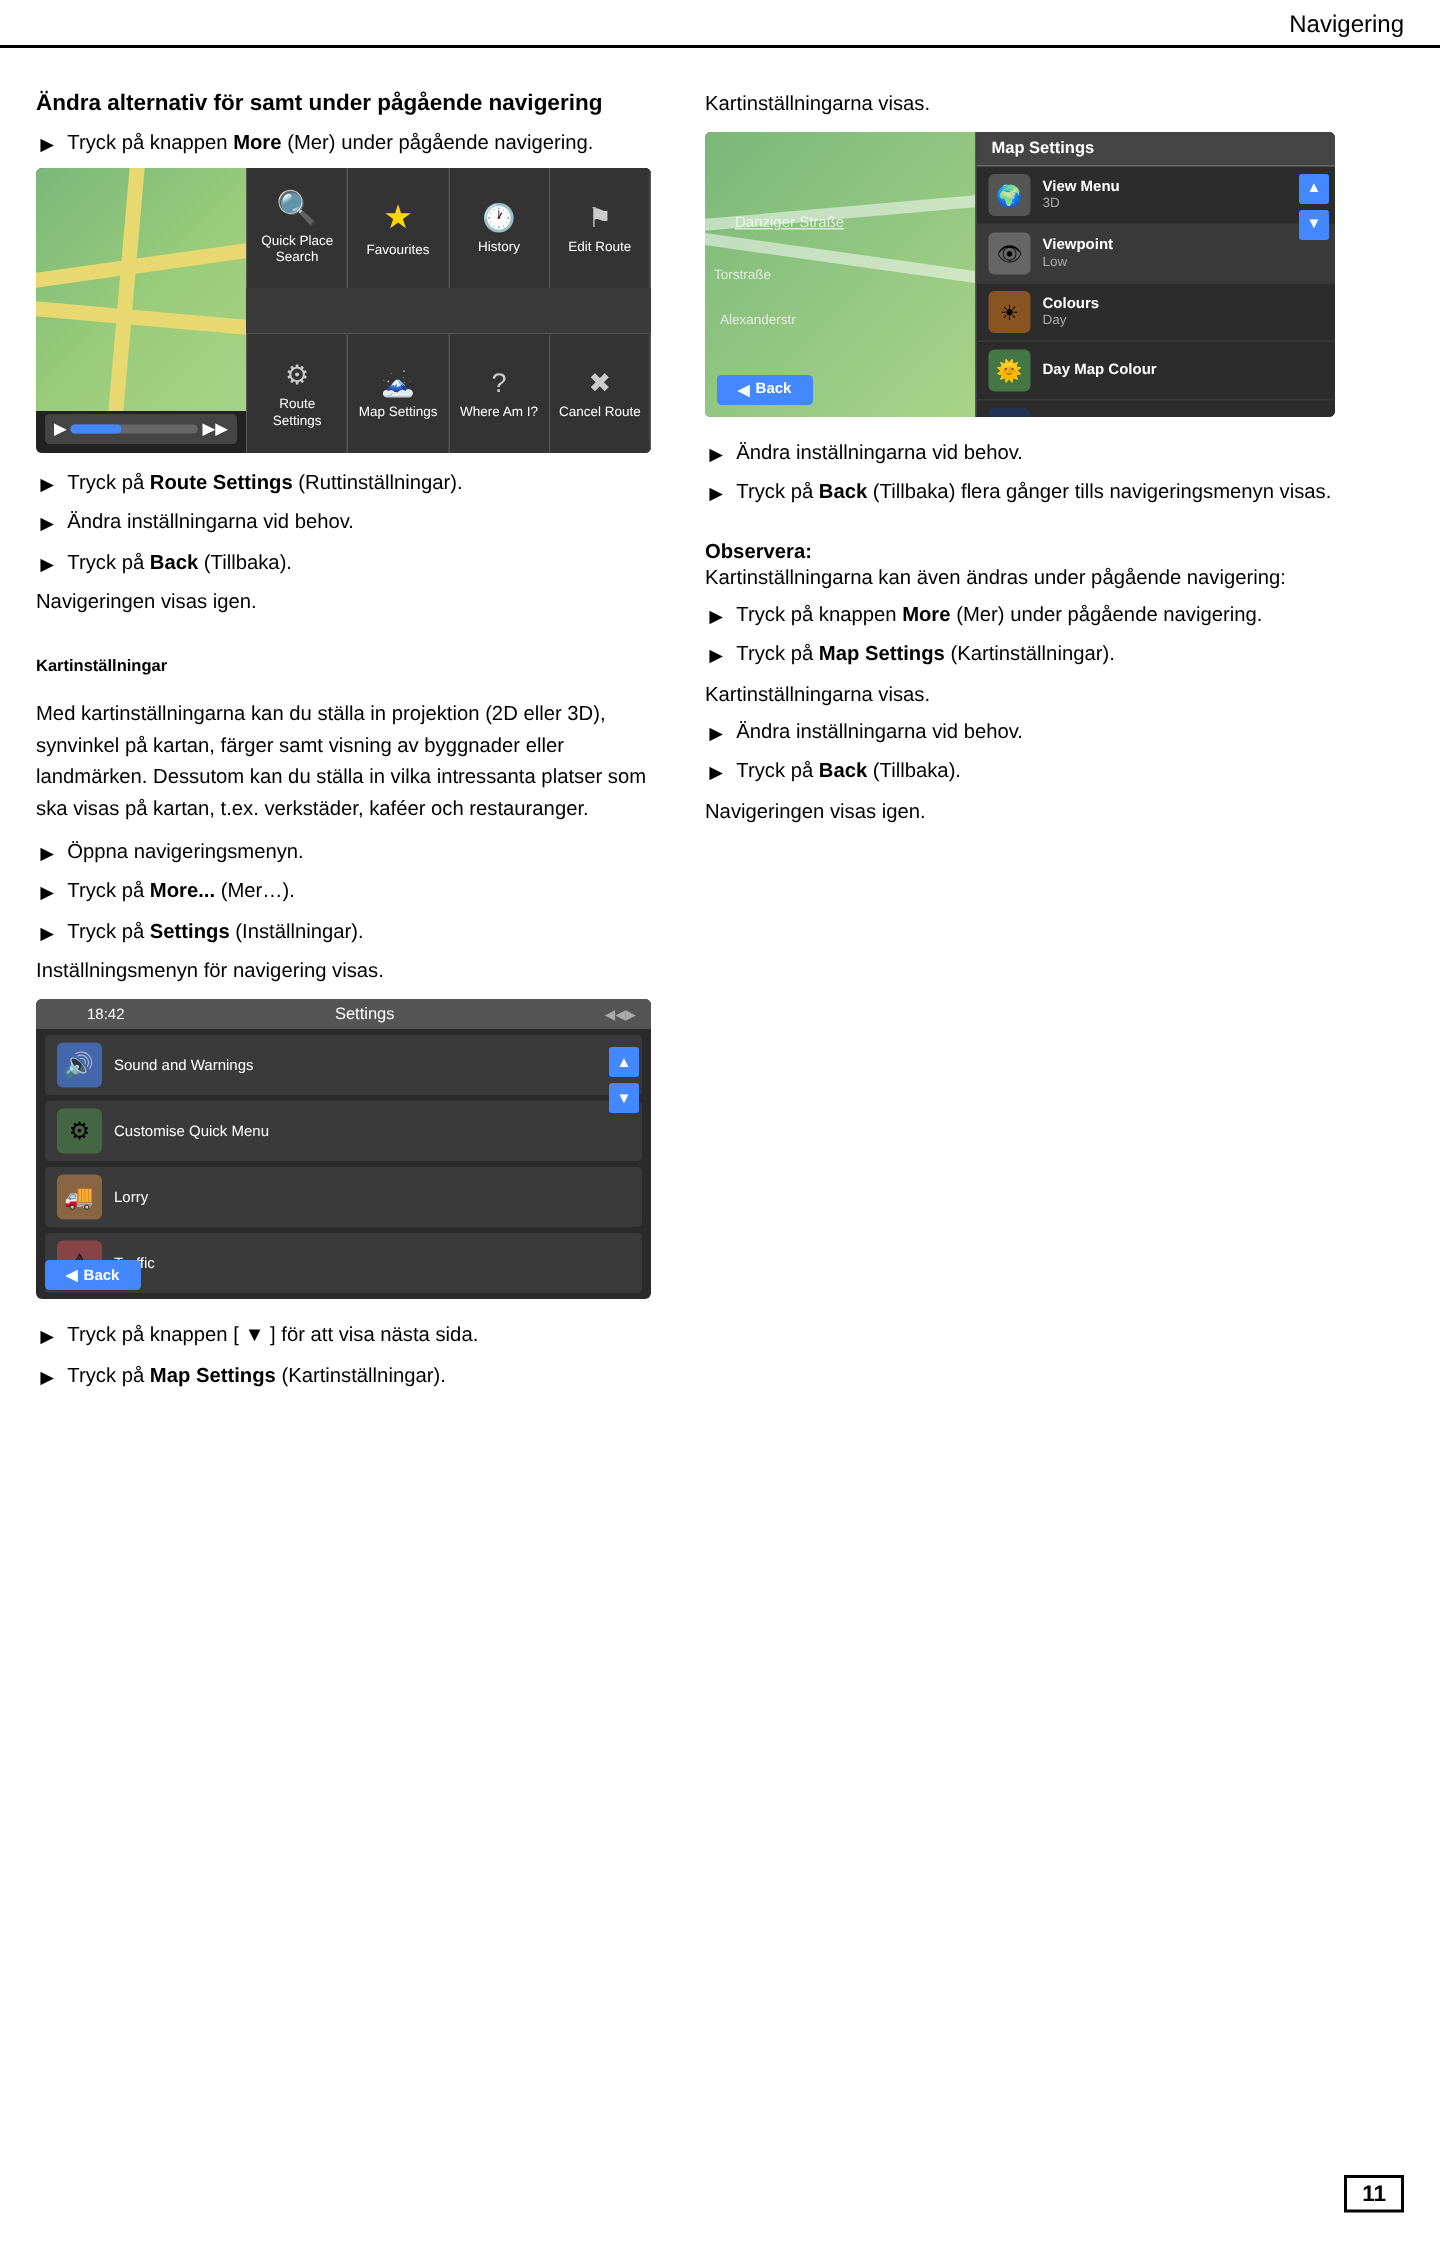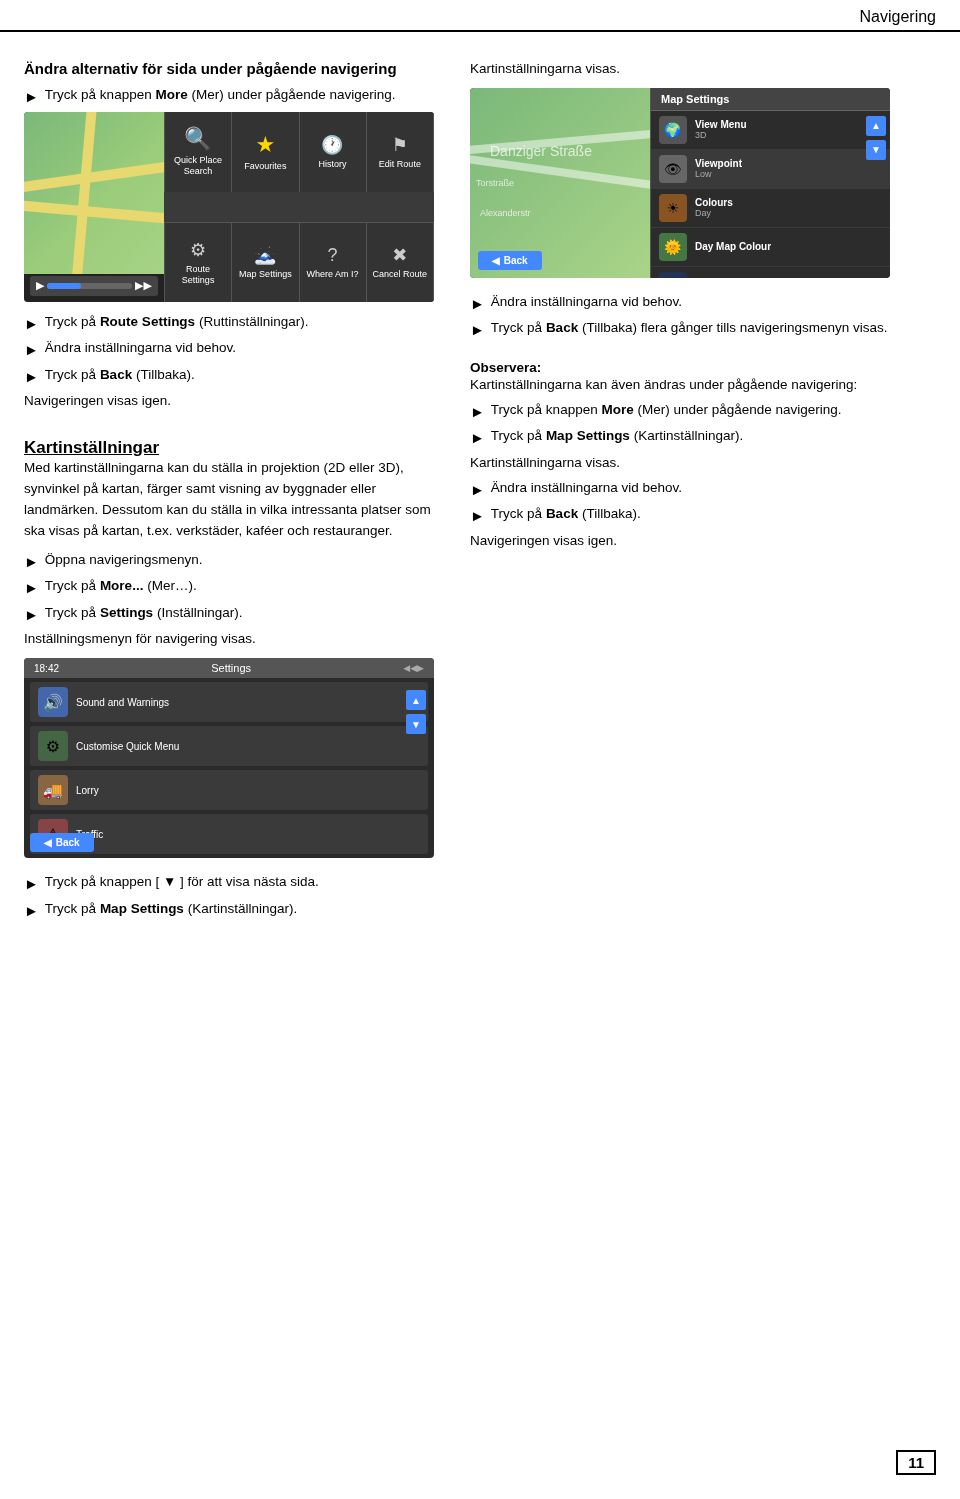--- a/index.html
+++ b/index.html
@@ -322,20 +322,21 @@
       background: #555;
       color: #fff;
       font-size: 11px;
       padding: 4px 10px;
       display: flex;
       justify-content: space-between;
       align-items: center;
     }
     .settings-time {
       font-size: 10px;
+      margin-left: 24px;
     }
     .settings-list-item {
       display: flex;
       align-items: center;
       background: #3a3a3a;
       margin: 4px 6px;
       border-radius: 3px;
       padding: 5px 8px;
       gap: 8px;
     }
@@ -384,25 +385,24 @@
       right: 24px;
       font-size: 15px;
       font-weight: bold;
       color: #000;
       border: 2px solid #000;
       padding: 2px 10px;
     }
 
     
     .big-section-heading {
-      font-size: 17px;
+      font-size: 11px;
       font-weight: bold;
       margin-top: 14px;
-      margin-bottom: 0;
-      text-decoration: underline;
+      margin-bottom: 16px;
     }
 
     
     .observera-block {
       margin-top: 6px;
       margin-bottom: 4px;
     }
     .observera-title {
       font-weight: bold;
       font-size: 13.5px;
@@ -416,21 +416,21 @@
 
 <div class="page-header">
   <span class="page-title-text">Navigering</span>
 </div>
 
 <div class="main-content">
 
   <div class="left-col">
 
     <div class="section-heading">
-      <span>Ändra alternativ för sida under pågående navigering</span>
+      <span>Ändra alternativ för samt under pågående navigering</span>
     </div>
     <div class="spacer-sm"></div>
 
     <div class="bullet-item">
       <span class="bullet-arrow">►</span>
       <span>Tryck på knappen <b>More</b> (Mer) under pågående navigering.</span>
     </div>
 
     <div class="nav-screenshot">
 
@@ -577,21 +577,21 @@
 
     <div class="body-text">Kartinställningarna visas.</div>
 
     <div class="spacer-sm"></div>
 
     <div class="map-settings-screenshot">
 
       <div class="map-left-area">
         <div class="map-st-h" style="top:50px; left:-10px; width:200px; transform:rotate(-5deg);"></div>
         <div class="map-st-h" style="top:80px; left:-10px; width:200px; transform:rotate(8deg);"></div>
-        <div style="position:absolute;left:20px;top:55px;color:#fff;font-size:14px;opacity:0.7;">Danziger Straße</div>
+        <div style="position:absolute;left:20px;top:55px;color:#fff;font-size:10px;opacity:0.7;text-decoration:underline;">Danziger Straße</div>
         <div style="position:absolute;left:6px;top:90px;color:#fff;font-size:9px;opacity:0.7;">Torstraße</div>
         <div style="position:absolute;left:10px;top:120px;color:#eee;font-size:9px;opacity:0.9;">Alexanderstr</div>
         <div class="back-btn-map">
           <span>◀</span>
           <span>Back</span>
         </div>
       </div>
 
       <div class="map-settings-panel">
         <div class="settings-panel-title">Map Settings</div>

